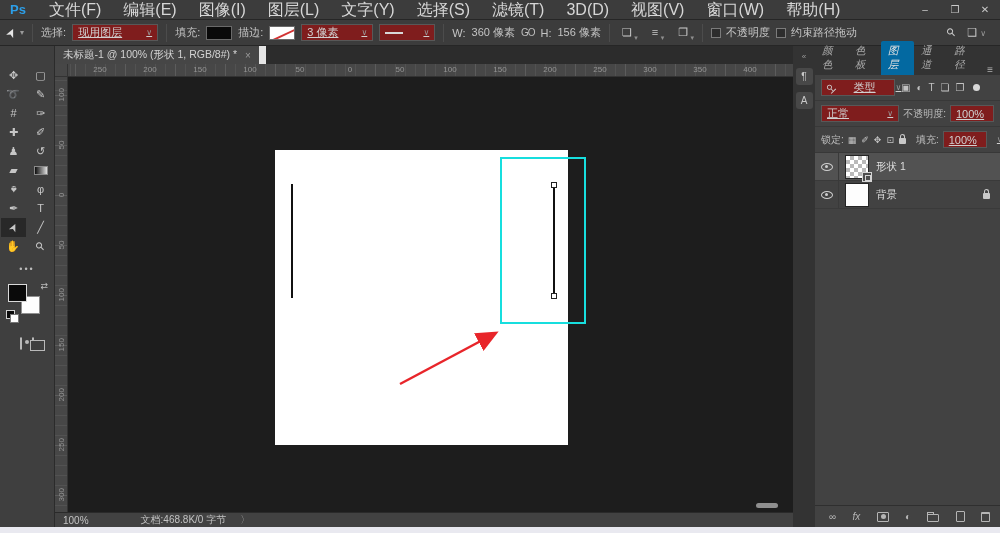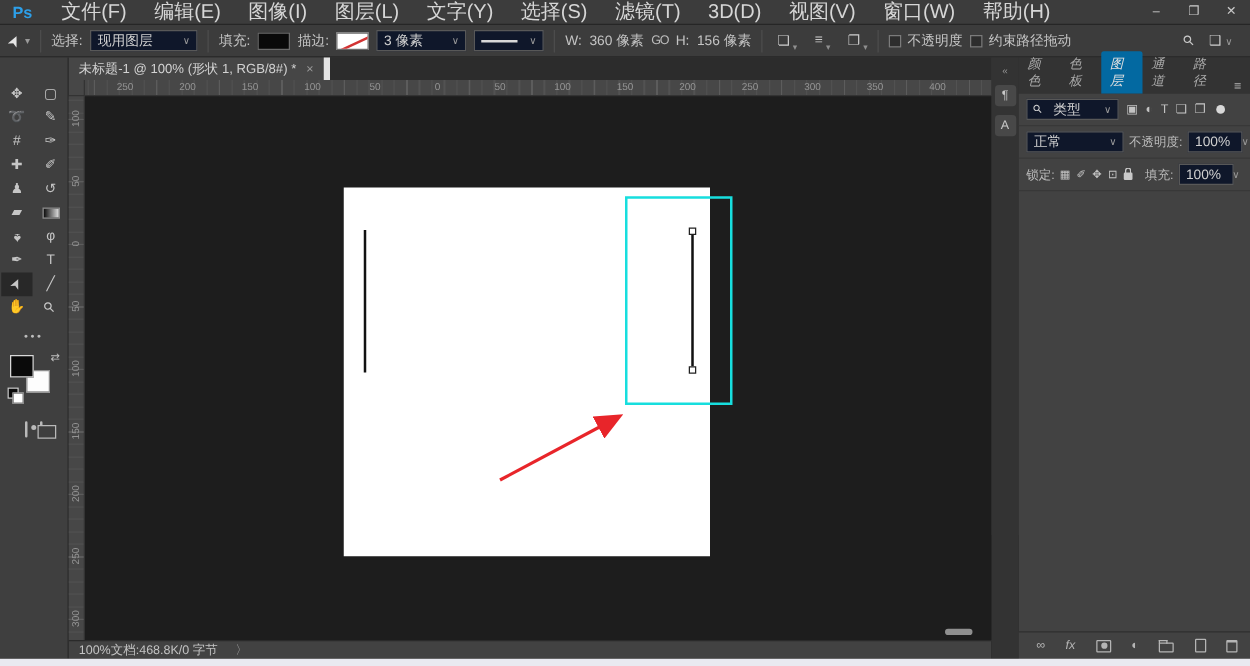--- a/index.html
+++ b/index.html
@@ -13,22 +13,22 @@
   .ps-logo { color:#2d9fe8; font-weight:bold; font-size:13px; padding:0 12px 0 10px; }
   .menu-item { padding:0 11px; color:#d6d6d6; font-size:16px; line-height:20px; cursor:default; }
   .win-controls { margin-left:auto; display:flex; align-items:center; gap:0; }
   .win-btn { width:30px; text-align:center; color:#c9c9c9; font-size:10px; line-height:20px; }
 
   
   .optionsbar { position:absolute; left:0; top:20px; width:1000px; height:26px; background:#3c3c3c;
     border-bottom:1px solid #262626; display:flex; align-items:center; gap:6px; padding:0 6px; }
   .ob-sep { width:1px; height:18px; background:#4c4c4c; margin:0 2px; }
   .ob-label { color:#c4c4c4; white-space:nowrap; }
-  .field { background:#0f172a; border:1px solid #585858; height:17px; display:flex; align-items:center;
-    gap:9px; padding:0 5px; color:#d0d0d0; white-space:nowrap; }
+  .field { background:#7f1d1d; border:1px solid #585858; height:17px; display:flex; align-items:center;
+    gap:20px; padding:0 5px; color:#d0d0d0; white-space:nowrap;text-decoration:underline; }
   .caret { color:#9a9a9a; font-size:8px; margin-left:auto; }
   .swatch { width:26px; height:14px; border:1px solid #6a6a6a; }
   .swatch.black { background:#090909; }
   .swatch.none { background:#fff; position:relative; overflow:hidden; }
   .swatch.none::after { content:""; position:absolute; left:-4px; top:6px; width:40px; height:2px;
     background:#d23333; transform:rotate(-25deg); }
   .stroke-line { width:34px; height:2px; background:#d8d8d8; }
   .ob-iconbtn { position:relative; color:#c9c9c9; font-size:11px; padding:2px 6px 2px 4px; }
   .ob-iconbtn .mini-caret { position:absolute; right:0; bottom:-1px; font-size:7px; color:#8f8f8f; }
   .cb { width:10px; height:10px; background:#2d2d2d; border:1px solid #7b7b7b; display:inline-block; }
@@ -60,21 +60,21 @@
   .toolbar-bottom { display:flex; gap:10px; justify-content:center; margin-top:16px; color:#b9b9b9; }
   .tb-btn { font-size:10px; }
   .i-quickmask { width:14px; height:10px; border:1px solid #b9b9b9; border-radius:2px; position:relative; }
   .i-quickmask::after { content:""; position:absolute; left:4px; top:2px; width:4px; height:4px; border-radius:50%; background:#b9b9b9; }
   .i-screenmode { width:14px; height:10px; border:1px solid #b9b9b9; border-radius:2px; position:relative; }
   .i-screenmode::after { content:""; position:absolute; left:-3px; top:2px; width:13px; height:9px; border:1px solid #b9b9b9; background:#3f3f3f; }
 
   
   .doc-col { width:738px; display:flex; flex-direction:column; }
   .tabbar { height:18px; background:#2c2c2c; display:flex; }
-  .doc-tab { background:#464646; border-right:5px solid #e5e5e5; display:flex; align-items:center; gap:8px;
+  .doc-tab { background:#464646; border-right:7px solid #e5e5e5; display:flex; align-items:center; gap:8px;
     padding:0 8px; font-size:10.5px; color:#d2d2d2; white-space:nowrap; }
   .tab-close { color:#9a9a9a; font-size:10px; }
   .ruler-row { height:13px; display:flex; }
   .ruler-corner { width:13px; height:13px; background:#474747; border-right:1px solid #333; border-bottom:1px solid #333; }
   .h-ruler { width:725px; height:13px; background:#474747; border-bottom:1px solid #333; overflow:hidden;
     display:flex; padding-left:7px; position:relative;
     background-image:
       repeating-linear-gradient(90deg,#5c5c5c 0 1px,transparent 1px 50px),
       repeating-linear-gradient(90deg,#525252 0 1px,transparent 1px 10px);
     background-size:100% 13px,100% 4px; background-position:7px 0,7px 9px; background-repeat:no-repeat,repeat; }
@@ -93,21 +93,21 @@
   .canvas { position:absolute; left:207px; top:73px; width:293px; height:295px; background:#ffffff; }
   .shape-line { position:absolute; background:#111; }
   .anchor { position:absolute; width:6px; height:6px; background:#fff; border:1px solid #222; }
   .selection-rect { position:absolute; left:432px; top:80px; width:86px; height:167px; border:2px solid #17dede; }
   .overlay-svg { position:absolute; left:0; top:0; pointer-events:none; }
   .hscroll-handle { position:absolute; left:688px; top:426px; width:22px; height:5px; border-radius:3px; background:#8f8f8f; }
 
   
   .statusbar { height:15px; background:#424242; border-top:1px solid #2a2a2a; display:flex; align-items:center;
     font-size:10px; color:#c3c3c3; padding-left:8px; }
-  .sb-doc { }
+  .sb-doc { margin-left:52px; }
   .sb-arrow { margin-left:14px; color:#9a9a9a; }
 
   
   .dock { width:22px; background:#333; display:flex; flex-direction:column; align-items:center; padding-top:6px; gap:7px; }
   .dock-collapse { color:#9a9a9a; font-size:8px; }
   .dock-chip { width:17px; height:17px; background:#484848; border-radius:3px; color:#c9c9c9; font-size:10px;
     display:flex; align-items:center; justify-content:center; }
 
   
   .panel { width:185px; background:#333; display:flex; flex-direction:column; position:relative; }
@@ -462,20 +462,39 @@
               <span class="li-glyph">✥</span>
               <span class="li-glyph">⊡</span>
               <span class="li-glyph i-lock"></span>
             </div>
           <span class="small-label" style="margin-left:6px">填充:</span>
           <div class="field pct-field">
             <span>100%</span>
             <span class="caret">∨</span>
           </div>
         </div>
+        <div class="layers">
+          <div class="layer-row selected">
+            <span class="eye-cell">
+                <span class="i-eye"></span>
+              </span>
+            <span class="thumb checker">
+                <span class="thumb-badge"></span>
+              </span>
+            <span class="layer-name">形状 1</span>
+          </div>
+          <div class="layer-row">
+            <span class="eye-cell">
+                <span class="i-eye"></span>
+              </span>
+            <span class="thumb white"></span>
+            <span class="layer-name">背景</span>
+            <span class="layer-lock"><span class="i-lock"></span></span>
+          </div>
+        </div>
         <div class="panel-bottom">
 
             <span class="pb-btn">
               <span>∞</span>
             </span>
 
             <span class="pb-btn">
               <span class="fx">fx</span>
             </span>
 

